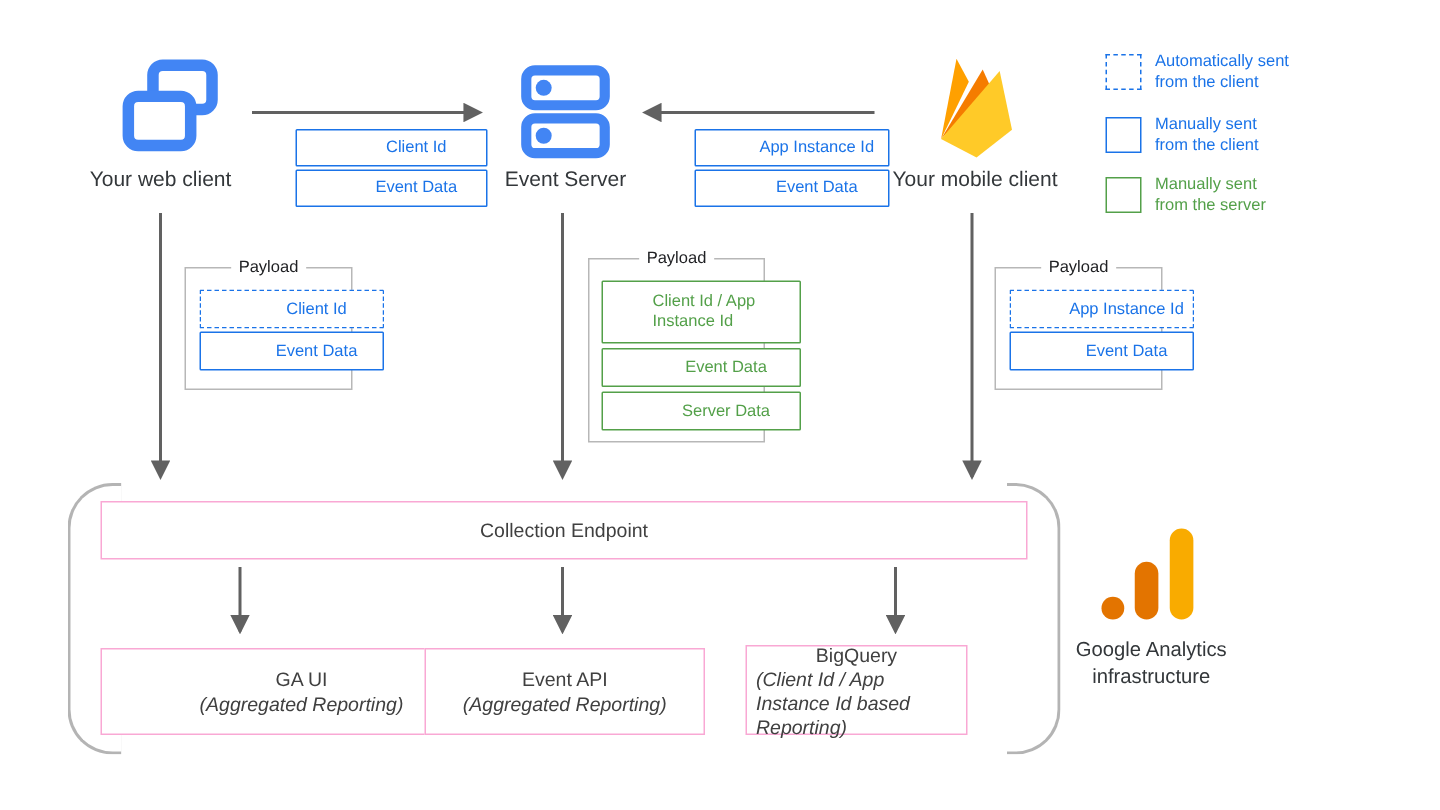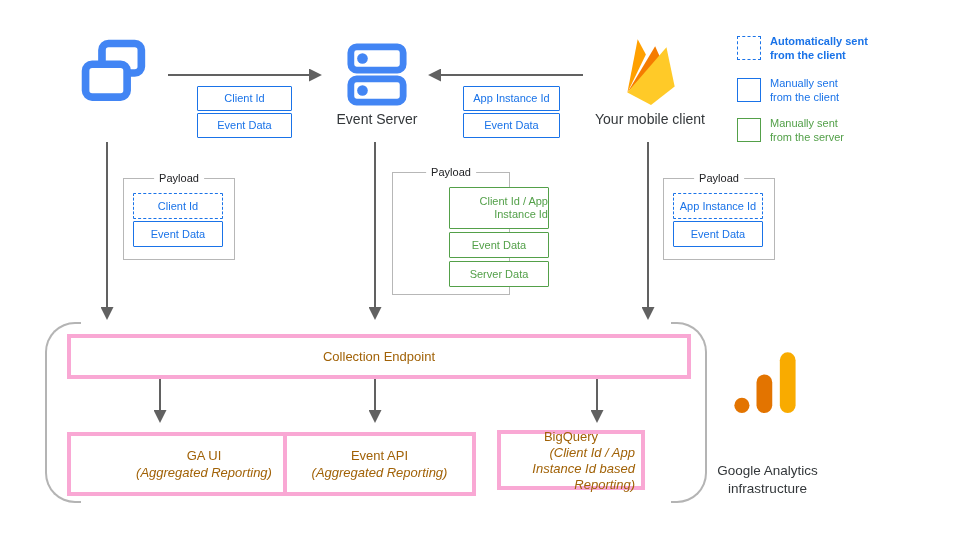--- a/index.html
+++ b/index.html
@@ -8,26 +8,26 @@
     font-family:"Liberation Sans","DejaVu Sans",sans-serif;color:#3c4043;
   }
   .abs{position:absolute;}
   svg.arrow-layer{position:absolute;left:0;top:0;width:960px;height:540px;pointer-events:none;}
 
   
   .node-label{font-size:14px;font-weight:500;color:#33373a;text-align:center;white-space:nowrap;}
 
   
   .tag{
-    display:flex;align-items:center;justify-content:center;text-align:right;
-    background:#fff;font-size:11px;font-weight:500;line-height:13px;border-radius:1px;
+    display:flex;align-items:center;justify-content:center;text-align:left;
+    background:#fff;font-size:11px;font-weight:500;line-height:13px;border-radius:1px;padding-left:33px;
   }
   .tag.blue{border:1px solid #1a73e8;color:#1a73e8;}
   .tag.blue-dashed{border:1.5px dashed #1a73e8;color:#1a73e8;}
-  .tag.green{border:1px solid #53a049;color:#53a049;margin-left:48px;}
+  .tag.green{border:1px solid #53a049;color:#53a049;}
 
   
   .payload{
     border:1px solid #b7b7b7;background:#fff;
   }
   .payload .legend{
     position:absolute;top:-7px;left:50%;transform:translateX(-50%);
     background:#fff;padding:0 5px;font-size:11px;font-weight:normal;color:#202124;white-space:nowrap;
   }
 
@@ -39,26 +39,26 @@
   .legend-text{font-size:11px;line-height:14px;font-weight:500;}
   .legend-text.blue{color:#1a73e8;}
   .legend-text.green{color:#53a049;}
   .legend-text span{display:block;}
 
   
   .bracket{border:2px solid #b4b4b4;}
   .bracket.left{border-right:none;border-radius:30px 0 0 30px;}
   .bracket.right{border-left:none;border-radius:0 30px 30px 0;}
   .plain-box{
-    border:4px solid #f9a8d4;background:#fff;display:flex;flex-direction:column;
-    align-items:center;justify-content:center;text-align:right;color:#a16207;
+    border:1px solid #f9a8d4;background:#fff;display:flex;flex-direction:column;
+    align-items:center;justify-content:center;text-align:left;color:#404040;
   }
   .plain-box .title{font-size:13px;font-weight:500;line-height:17px;}
   .plain-box .subtitle{font-size:13px;font-style:italic;line-height:17px;}
-  .brand-label{font-size:13.5px;font-weight:500;color:#33373a;text-align:center;line-height:18px;margin-top:38px;}
+  .brand-label{font-size:13.5px;font-weight:500;color:#33373a;text-align:center;line-height:18px;}
   .brand-label span{display:block;}
 </style>
 </head>
 <body>
 
 <div class="canvas">
 
   <svg class="arrow-layer">
     <defs>
       <marker id="ah" viewBox="0 0 10 10" refX="8.5" refY="5" markerWidth="6.5" markerHeight="6.5" orient="auto-start-reverse">
@@ -74,20 +74,21 @@
     <line x1="375" y1="378" x2="375" y2="421" stroke="#616161" stroke-width="2" marker-end="url(#ah)"></line>
     <line x1="597" y1="378" x2="597" y2="421" stroke="#616161" stroke-width="2" marker-end="url(#ah)"></line>
   </svg>
 
   <div class="abs" style="left:78px;top:38px;width:72px;height:70px;">
     <svg viewBox="0 0 64 64" width="72" height="70">
       <rect x="21" y="5" width="36" height="27" rx="6" fill="#ffffff" stroke="#4285f4" stroke-width="7"></rect>
       <rect x="6" y="24" width="38" height="30" rx="6" fill="#ffffff" stroke="#4285f4" stroke-width="7"></rect>
     </svg>
   </div>
+  <div class="abs node-label" style="left:32px;top:111px;width:150px;">Your web client</div>
 
   <div class="abs" style="left:346px;top:42px;width:62px;height:66px;">
     <svg viewBox="0 0 64 68" width="62" height="66">
       <rect x="5" y="5" width="54" height="24" rx="6" fill="#ffffff" stroke="#4285f4" stroke-width="7"></rect>
       <circle cx="17" cy="17" r="5.5" fill="#4285f4"></circle>
       <rect x="5" y="38" width="54" height="24" rx="6" fill="#ffffff" stroke="#4285f4" stroke-width="7"></rect>
       <circle cx="17" cy="50" r="5.5" fill="#4285f4"></circle>
     </svg>
   </div>
   <div class="abs node-label" style="left:302px;top:111px;width:150px;">Event Server</div>
@@ -103,21 +104,21 @@
 
   <div class="abs tag blue" style="left:197px;top:86px;width:93px;height:23px;">Client Id</div>
   <div class="abs tag blue" style="left:197px;top:113px;width:93px;height:23px;">Event Data</div>
 
   <div class="abs tag blue" style="left:463px;top:86px;width:95px;height:23px;">App Instance Id</div>
   <div class="abs tag blue" style="left:463px;top:113px;width:95px;height:23px;">Event Data</div>
 
   <div class="abs" style="left:737px;top:34px;width:210px;">
     <div style="position:relative;height:42px;">
       <div class="legend-swatch dashed" style="position:absolute;left:0;top:2px;"></div>
-      <div class="legend-text blue" style="position:absolute;left:33px;top:0;font-weight:bold;">
+      <div class="legend-text blue" style="position:absolute;left:33px;top:0;">
         <span>Automatically sent</span>
         <span>from the client</span>
       </div>
     </div>
     <div style="position:relative;height:40px;">
       <div class="legend-swatch blue" style="position:absolute;left:0;top:2px;"></div>
       <div class="legend-text blue" style="position:absolute;left:33px;top:0;">
         <span>Manually sent</span>
         <span>from the client</span>
       </div>

